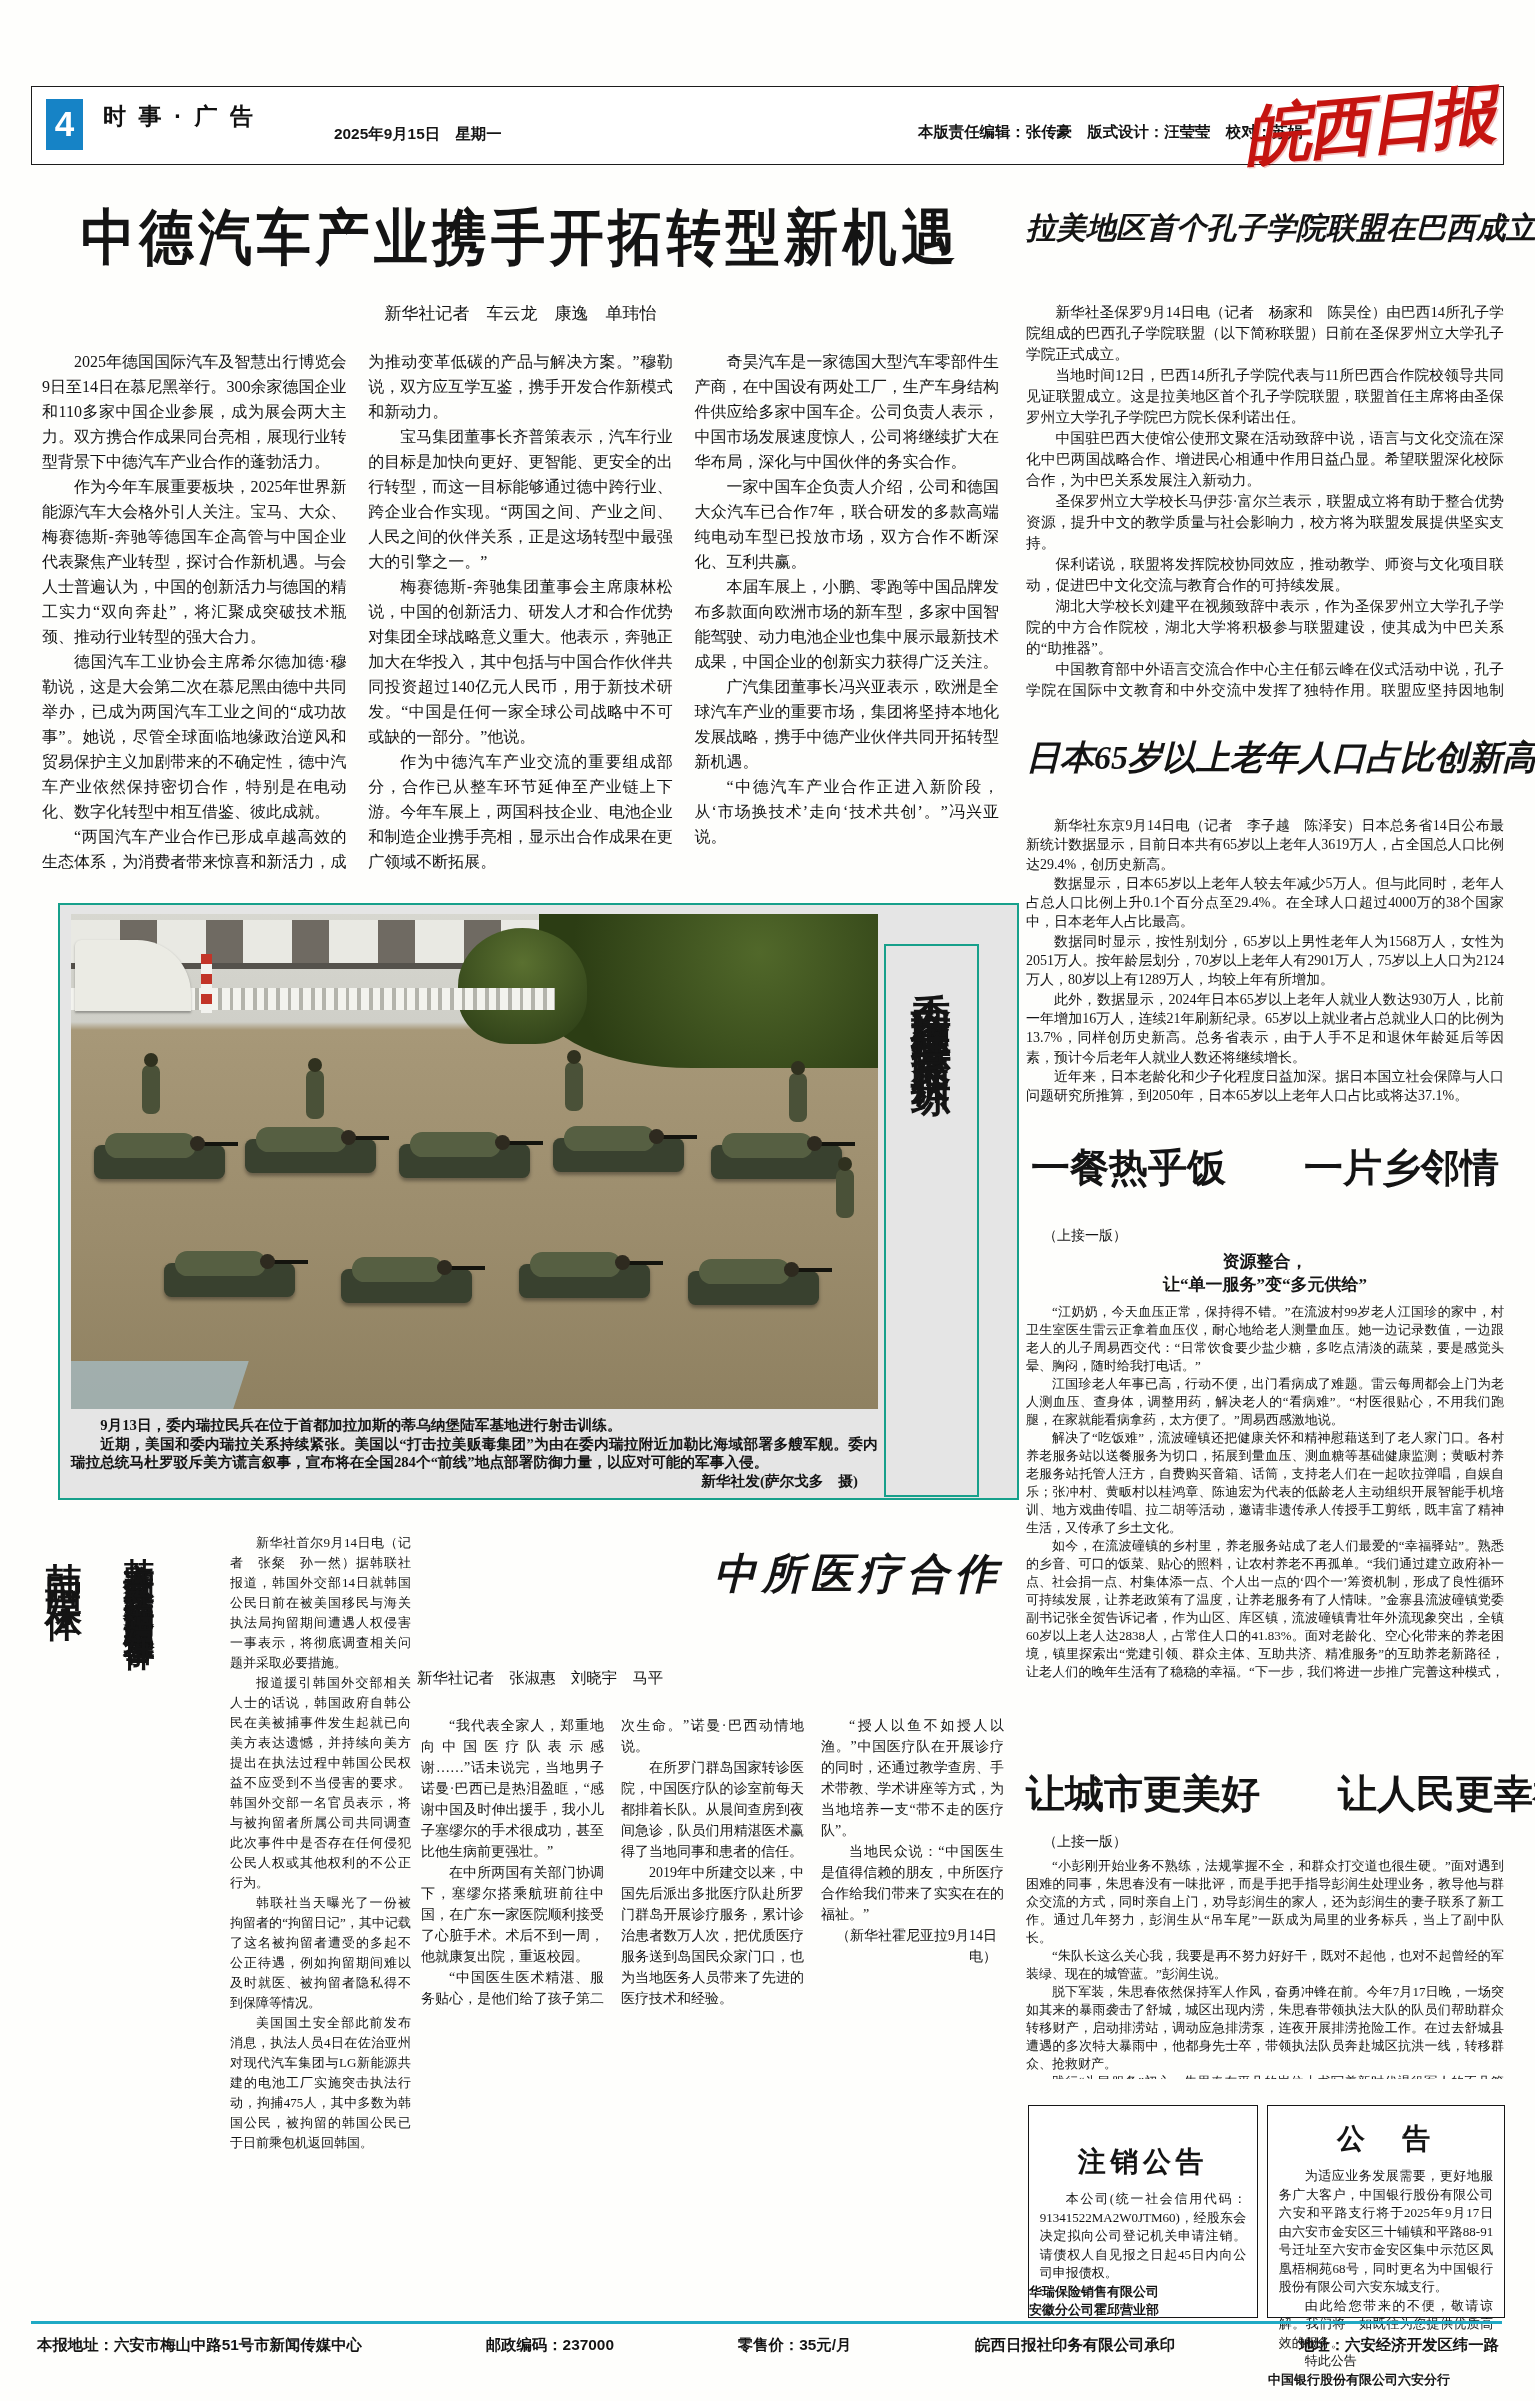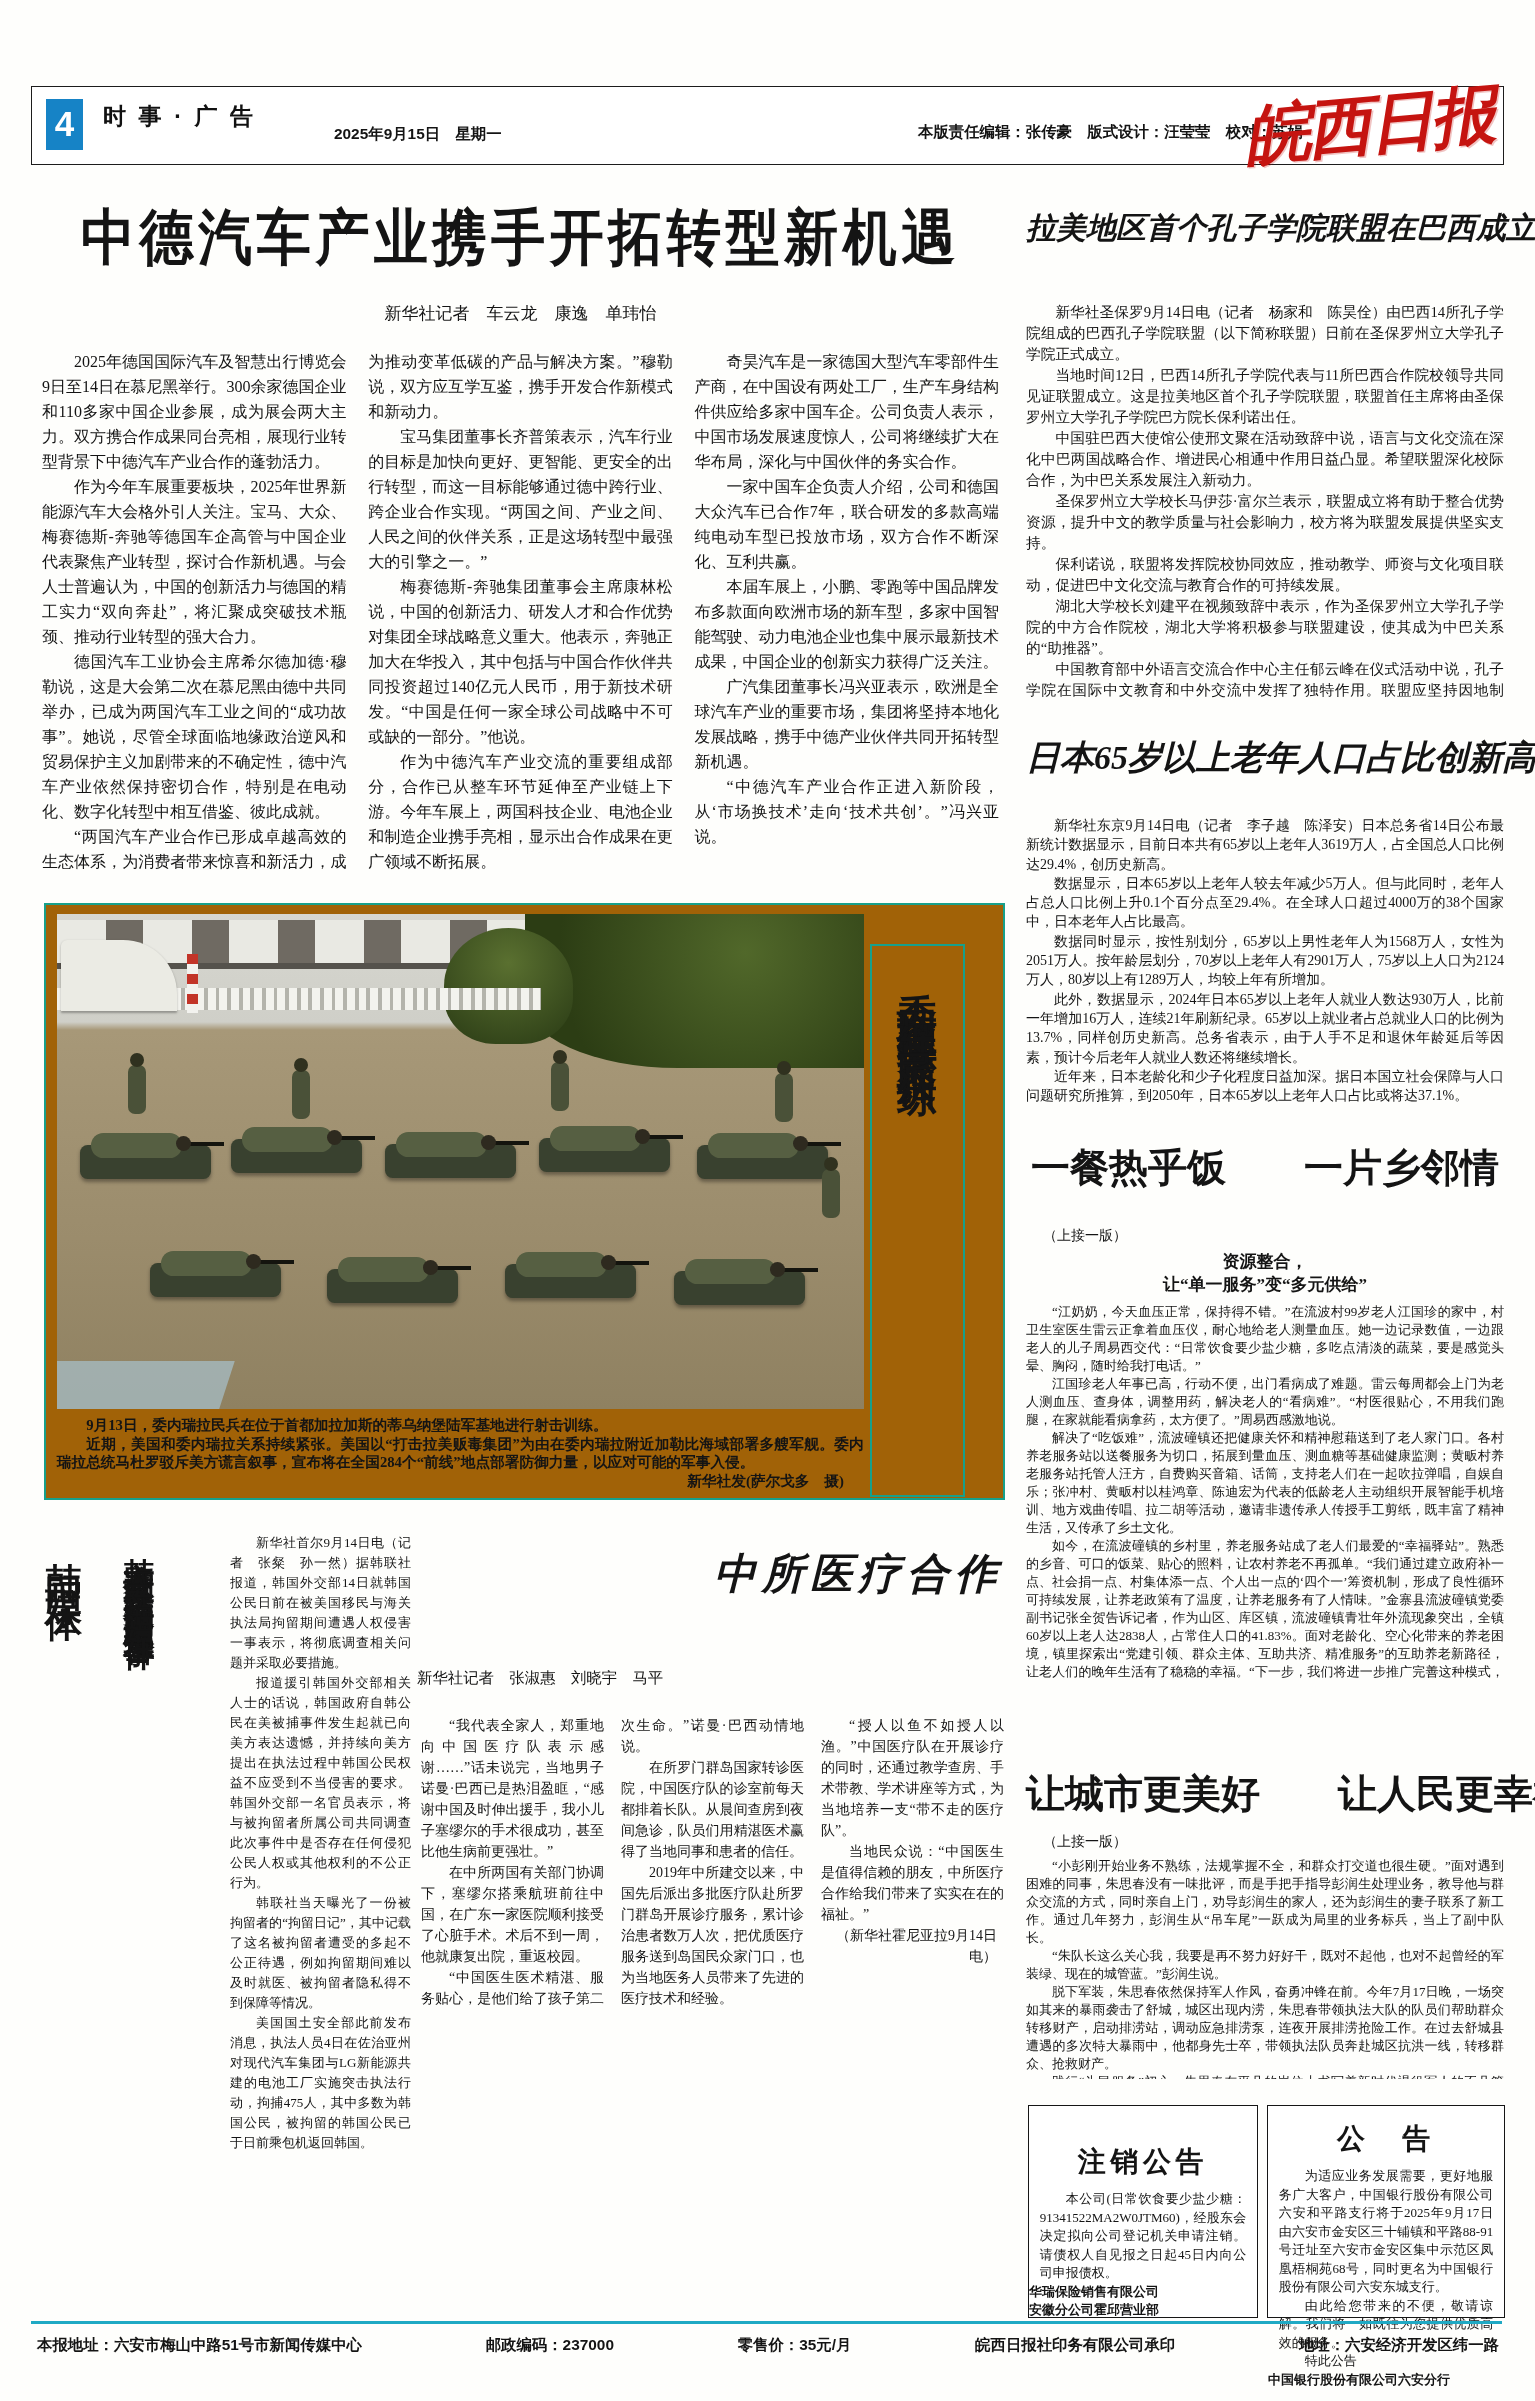--- a/index.html
+++ b/index.html
@@ -39,21 +39,21 @@
   .meal-headline{position:absolute;left:1026px;top:1141px;width:478px;text-align:center;font-size:39px;white-space:nowrap;}
   .meal-cont{position:absolute;left:1043px;top:1227px;font-size:14px;}
   .meal-subhead{position:absolute;left:1026px;top:1250px;width:478px;text-align:center;font-weight:900;font-size:17px;line-height:23px;}
   .meal-body{position:absolute;left:1026px;top:1303px;width:478px;height:380px;font-size:13px;line-height:18px;overflow:hidden;}
 
   .city-headline{position:absolute;left:1026px;top:1767px;width:478px;text-align:center;font-size:39px;white-space:nowrap;}
   .city-cont{position:absolute;left:1043px;top:1833px;font-size:14px;}
   .city-body{position:absolute;left:1026px;top:1857px;width:478px;height:222px;font-size:13px;line-height:18px;overflow:hidden;}
 
   
-  .photo-box{position:absolute;left:44px;top:903px;width:957px;height:593px;border:2.3px solid #17a08b;background:#a16207;}
+  .photo-box{position:absolute;left:58px;top:903px;width:957px;height:593px;border:2.3px solid #17a08b;background:#e5e5e5;}
   .photo{position:absolute;left:10.8px;top:9.3px;width:807px;height:495px;overflow:hidden;
          background:linear-gradient(#d7d7d0 0px,#cfcfc8 108px,#a79878 116px,#9b8c6c 324px,#8f8161 495px);}
   .ph-windows{position:absolute;left:0;top:6.2px;width:66%;height:43px;
          background:repeating-linear-gradient(90deg,#e9e9e3 0 49px,#6f6a62 49px 86px);}
   .ph-roof{position:absolute;left:0;top:49px;width:70%;height:6.2px;background:#55524c;}
   .ph-rail{position:absolute;left:0;top:74px;width:60%;height:21.6px;
          background:repeating-linear-gradient(90deg,#f3f3ee 0 7.7px,#b4b4ac 7.7px 11.6px);}
   .ph-trees{position:absolute;right:0;top:0;width:42%;height:154px;border-radius:0 0 0 45%;
          background:radial-gradient(circle at 65% 25%,#51682a,#2c3d14 75%);}
   .ph-trees2{position:absolute;left:48%;top:14px;width:16%;height:116px;border-radius:50% 50% 40% 40%;
@@ -248,21 +248,21 @@
   <div class="city-body">
       <p class="para">“小彭刚开始业务不熟练，法规掌握不全，和群众打交道也很生硬。”面对遇到困难的同事，朱思春没有一味批评，而是手把手指导彭润生处理业务，教导他与群众交流的方式，同时亲自上门，劝导彭润生的家人，还为彭润生的妻子联系了新工作。通过几年努力，彭润生从“吊车尾”一跃成为局里的业务标兵，当上了副中队长。</p>
       <p class="para">“朱队长这么关心我，我要是再不努力好好干，既对不起他，也对不起曾经的军装绿、现在的城管蓝。”彭润生说。</p>
       <p class="para">脱下军装，朱思春依然保持军人作风，奋勇冲锋在前。今年7月17日晚，一场突如其来的暴雨袭击了舒城，城区出现内涝，朱思春带领执法大队的队员们帮助群众转移财产，启动排涝站，调动应急排涝泵，连夜开展排涝抢险工作。在过去舒城县遭遇的多次特大暴雨中，他都身先士卒，带领执法队员奔赴城区抗洪一线，转移群众、抢救财产。</p>
       <p class="para">践行“为民服务”初心，朱思春在平凡的岗位上书写着新时代退役军人的不凡篇章。</p>
     </div>
 
   <div class="notice notice1">
     <div class="notice-title">注销公告</div>
     <div class="notice-text">
-        <p class="para">本公司(日常饮食要少盐少糖：91341522MA2W0JTM60)，经股东会决定拟向公司登记机关申请注销。请债权人自见报之日起45日内向公司申报债权。</p>
+        <p class="para">本公司(统一社会信用代码：91341522MA2W0JTM60)，经股东会决定拟向公司登记机关申请注销。请债权人自见报之日起45日内向公司申报债权。</p>
       </div>
     <div class="notice-sig">华瑞保险销售有限公司</div>
     <div class="notice-sig">安徽分公司霍邱营业部</div>
   </div>
   <div class="notice notice2">
     <div class="notice-title">公　告</div>
     <div class="notice-text">
         <p class="para">为适应业务发展需要，更好地服务广大客户，中国银行股份有限公司六安和平路支行将于2025年9月17日由六安市金安区三十铺镇和平路88-91号迁址至六安市金安区集中示范区凤凰梧桐苑68号，同时更名为中国银行股份有限公司六安东城支行。</p>
         <p class="para">由此给您带来的不便，敬请谅解。我们将一如既往为您提供优质高效的服务。</p>
         <p class="para">特此公告</p>

